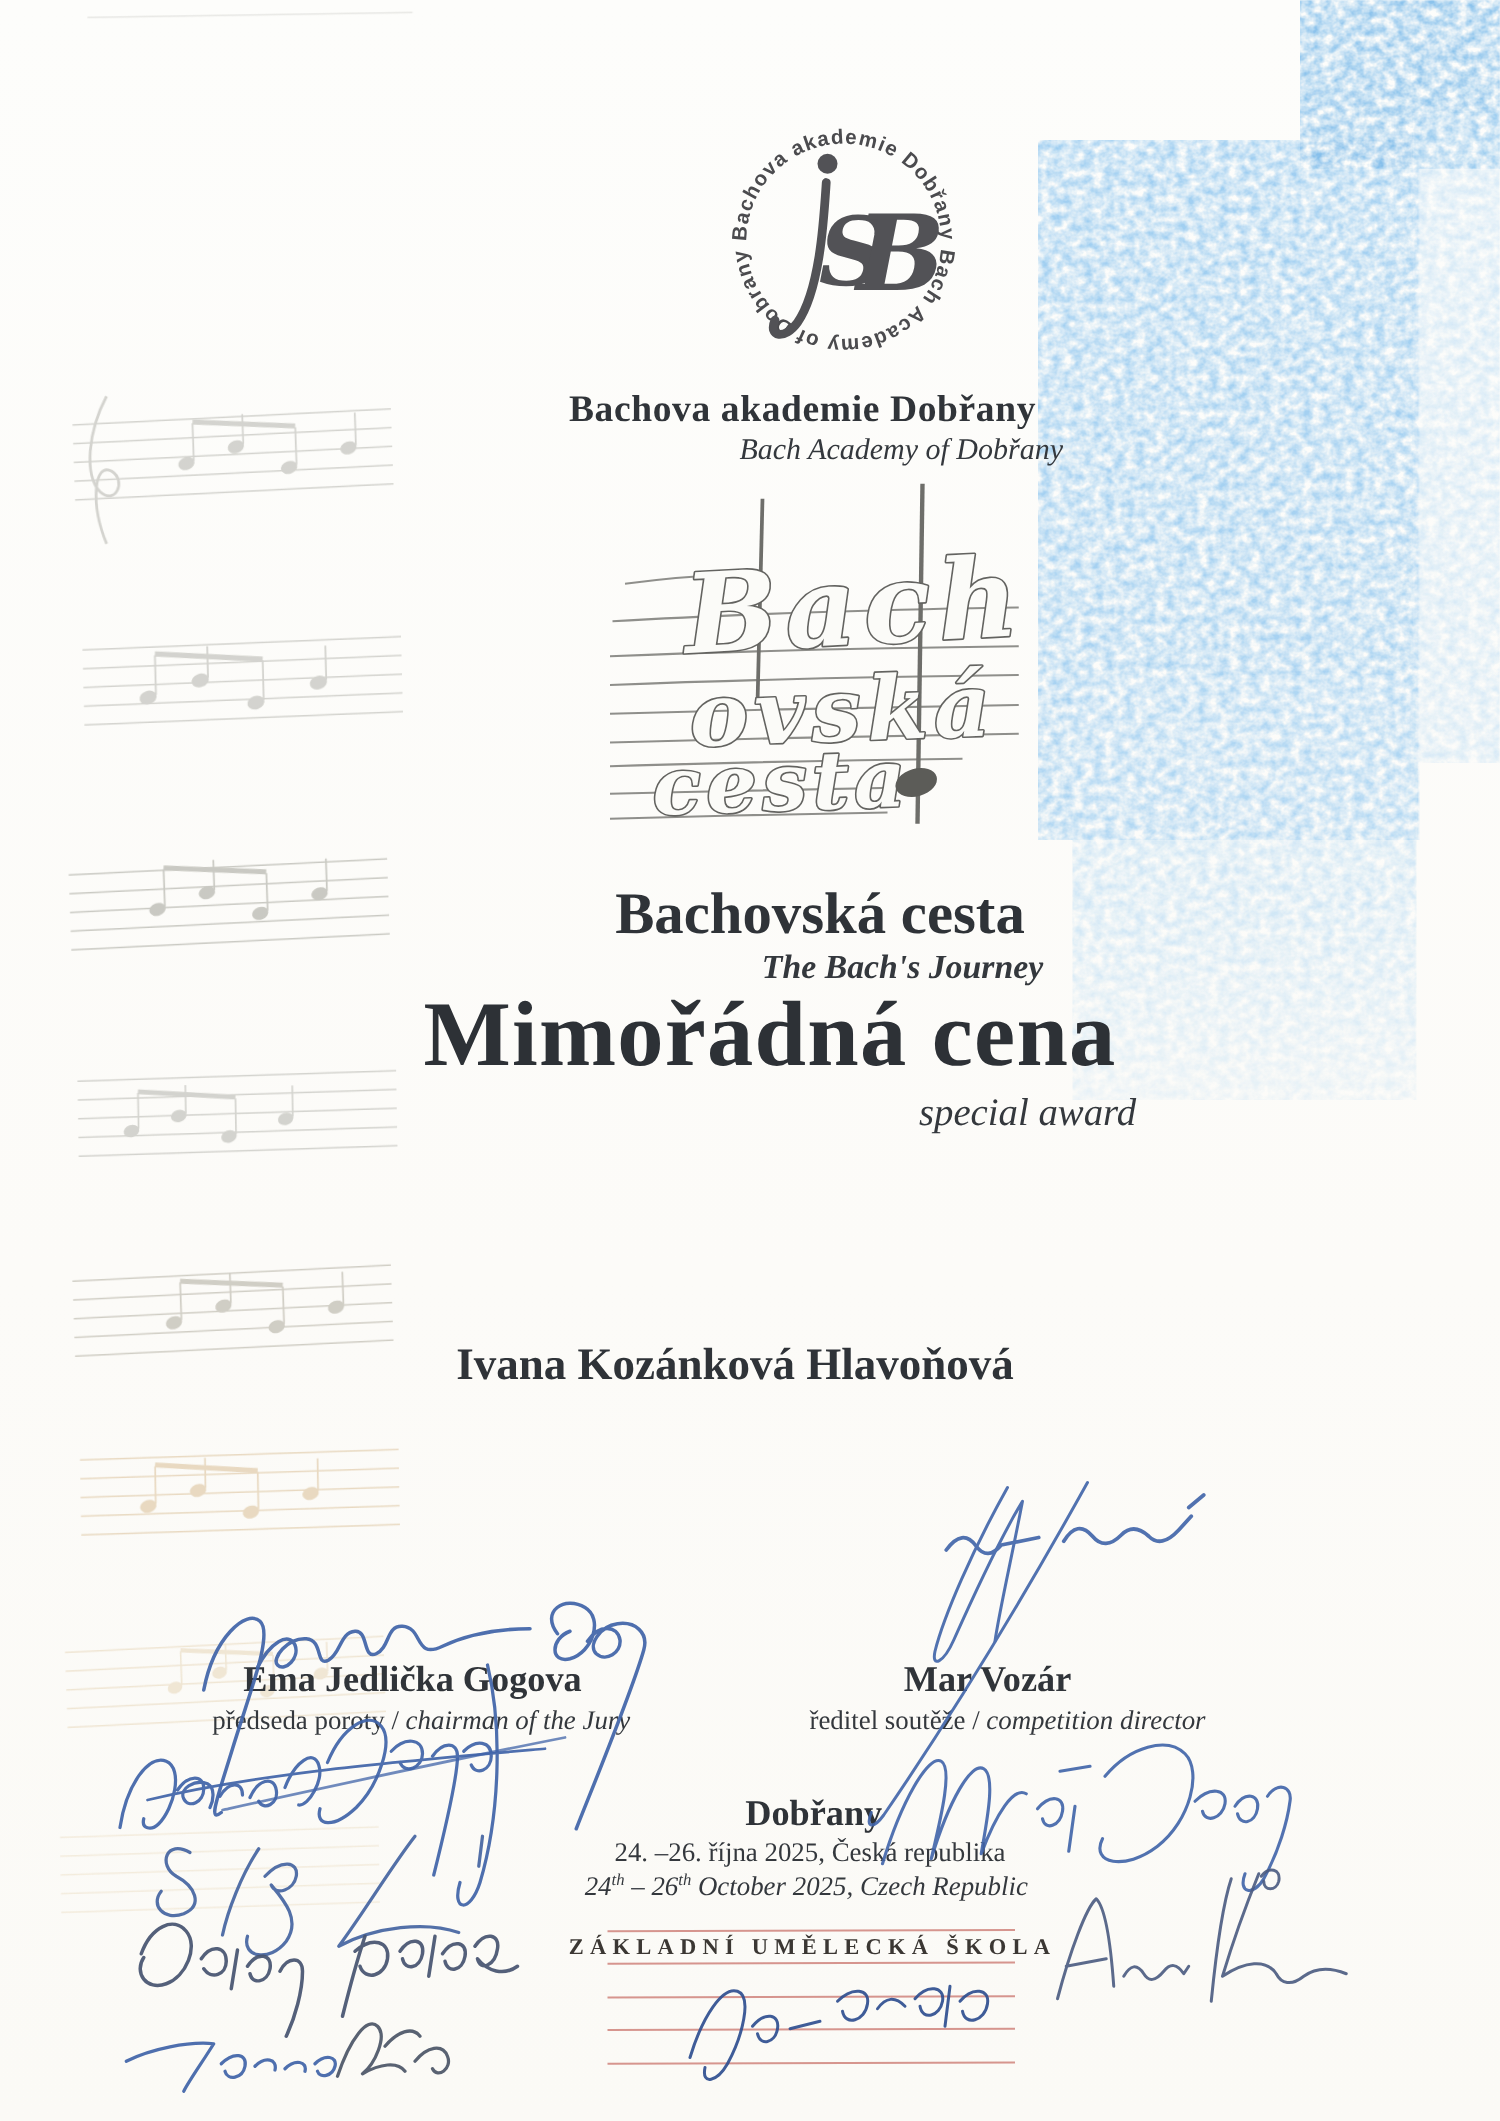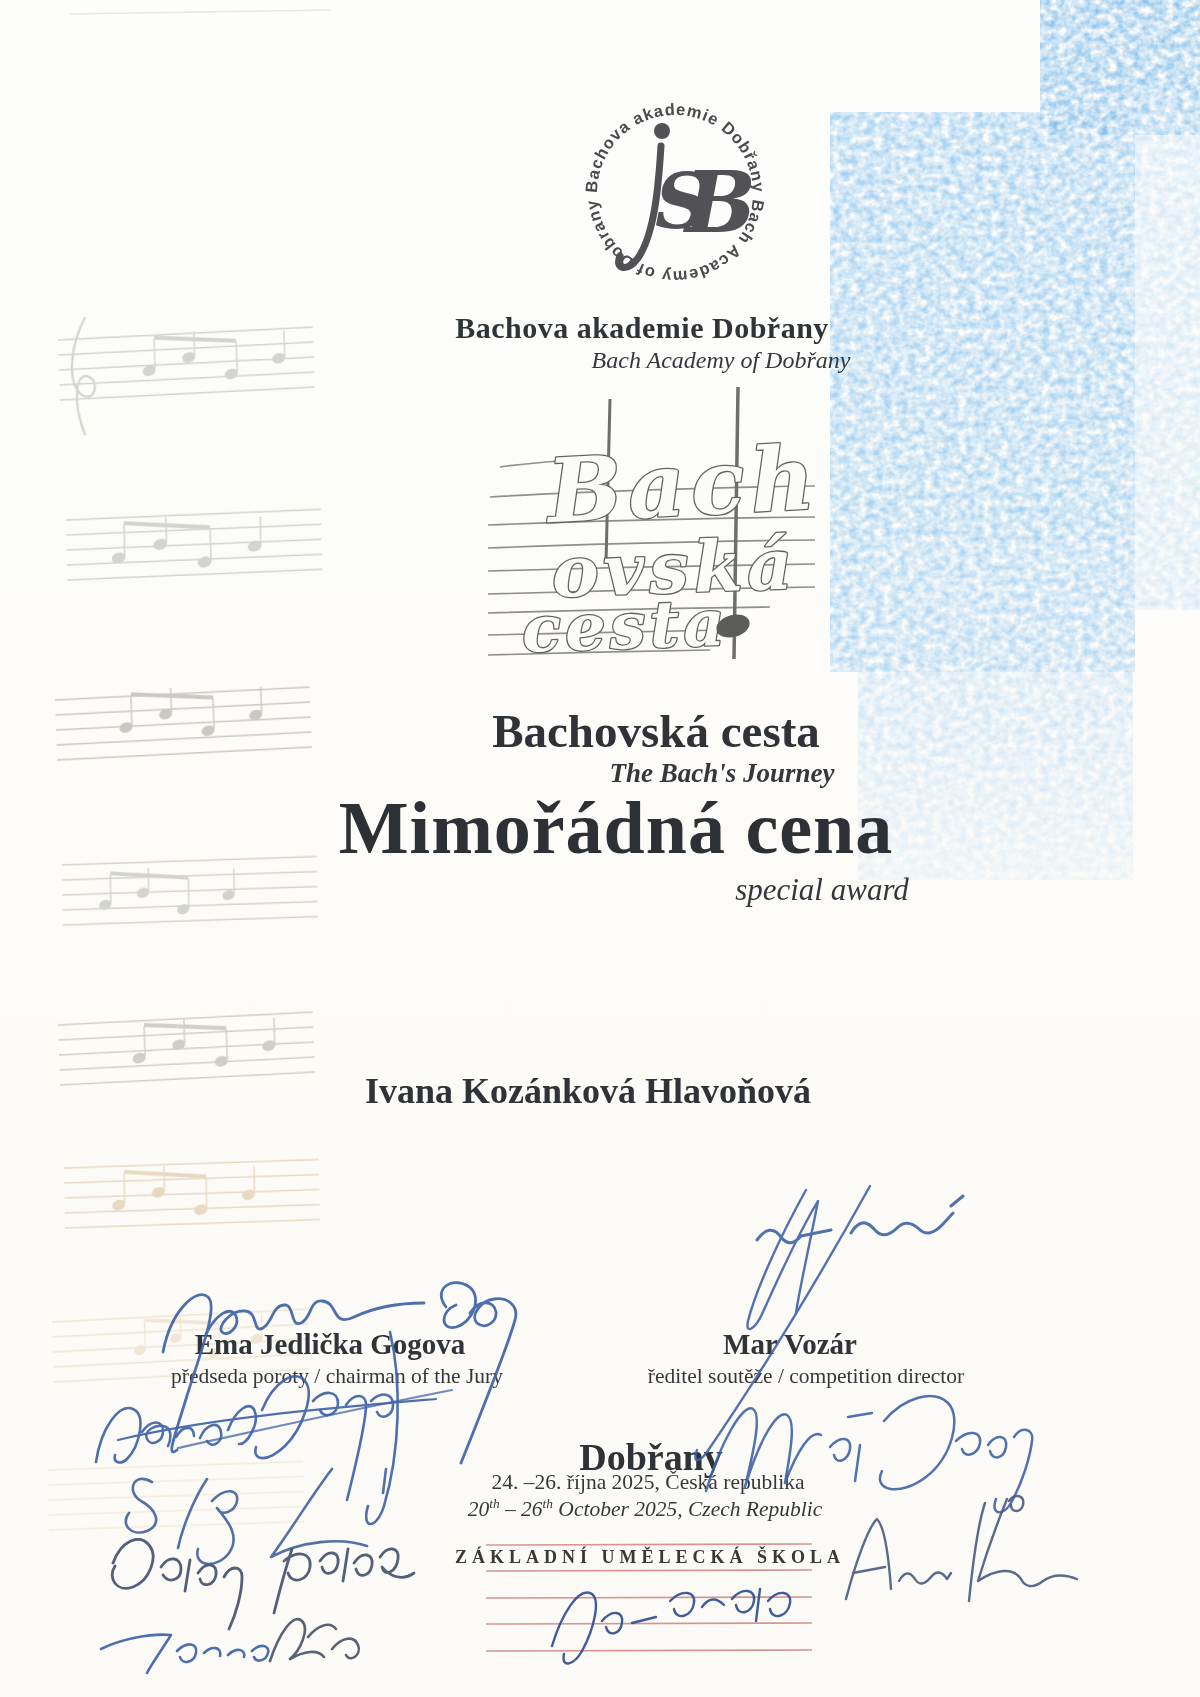--- a/index.html
+++ b/index.html
@@ -8,34 +8,34 @@
     width:1200px;height:1697px;
     margin:0 auto;
     background:linear-gradient(180deg,#fdfdfb 0%,#fcfbf8 60%,#fbfaf6 100%);
     overflow:hidden;
     font-family:"Liberation Serif","DejaVu Serif",serif;
     color:#34383d;
   }
   .layer{position:absolute;inset:0;width:1200px;height:1697px;}
   .z0{z-index:0;} .z1{z-index:1;} .z2{z-index:2;} .z4{z-index:4;pointer-events:none;}
   .abs{position:absolute;white-space:nowrap;transform:translateX(-50%);}
-  .i{}
+  .i{font-style:italic;}
   .org-cs{top:311px;left:642px;font-size:30px;font-weight:bold;letter-spacing:.5px;color:#303439;}
   .org-en{top:347px;left:721px;font-size:24px;font-style:italic;color:#34383d;}
   .event-title{top:704px;left:656px;font-size:47px;font-weight:bold;color:#2f3338;}
   .event-sub{top:758px;left:722px;font-size:27px;font-style:italic;font-weight:bold;color:#34383d;}
   .award-title{top:786px;left:616px;font-size:74px;font-weight:bold;letter-spacing:1px;color:#2d3136;}
   .award-sub{top:872px;left:822px;font-size:31px;font-style:italic;color:#34383d;}
   .citation{top:948px;left:592px;font-size:33px;font-weight:bold;color:#303439;}
   .recipient{top:1070px;left:588px;font-size:36px;font-weight:bold;color:#2f3338;}
   .sig-name{font-size:29px;font-weight:bold;color:#303439;}
   .sig-role{font-size:21.5px;color:#34383d;}
   .sig-name-l{top:1328px;left:330px;} .sig-role-l{top:1364px;left:337px;}
   .sig-name-r{top:1328px;left:790px;} .sig-role-r{top:1364px;left:806px;}
-  .city{top:1435px;left:651px;font-size:38px;font-weight:bold;color:#2f3338;}
+  .city{top:1435px;left:651px;font-size:29px;font-weight:bold;color:#2f3338;}
   .date-cs{top:1470px;left:648px;font-size:21.5px;color:#34383d;}
   .date-en{top:1496px;left:645px;font-size:21.5px;font-style:italic;color:#34383d;}
   .date-en sup{font-size:.62em;}
   .stamp-text{top:1547px;left:650px;font-size:18px;font-weight:bold;letter-spacing:5px;color:#3b3733;}
   svg{display:block;}
 </style>
 </head>
 <body>
 
 <div class="page">
@@ -199,21 +199,21 @@
     <div class="abs sig-name sig-name-r">Mar Vozár</div>
     <div class="abs sig-role sig-role-r">
       <span>ředitel soutěže</span>
       <span>/</span>
       <span class="i">competition director</span>
     </div>
 
     <div class="abs city">Dobřany</div>
     <div class="abs date-cs">24. –26. října 2025, Česká republika</div>
     <div class="abs date-en">
-      <span>20</span><sup>th</sup><span> – 26</span><sup>th</sup><span> October 2025, Czech Republic</span>
+      <span>24</span><sup>th</sup><span> – 26</span><sup>th</sup><span> October 2025, Czech Republic</span>
     </div>
 
     <div class="abs stamp-text">ZÁKLADNÍ UMĚLECKÁ ŠKOLA</div>
   </div>
 
   <svg class="layer z4" viewBox="0 0 1200 1697">
 
     <g stroke="#cf837c" stroke-width="1.6" opacity="0.85">
       <line x1="486" y1="1545" x2="812" y2="1544"></line>
       <line x1="486" y1="1571" x2="812" y2="1570"></line>

